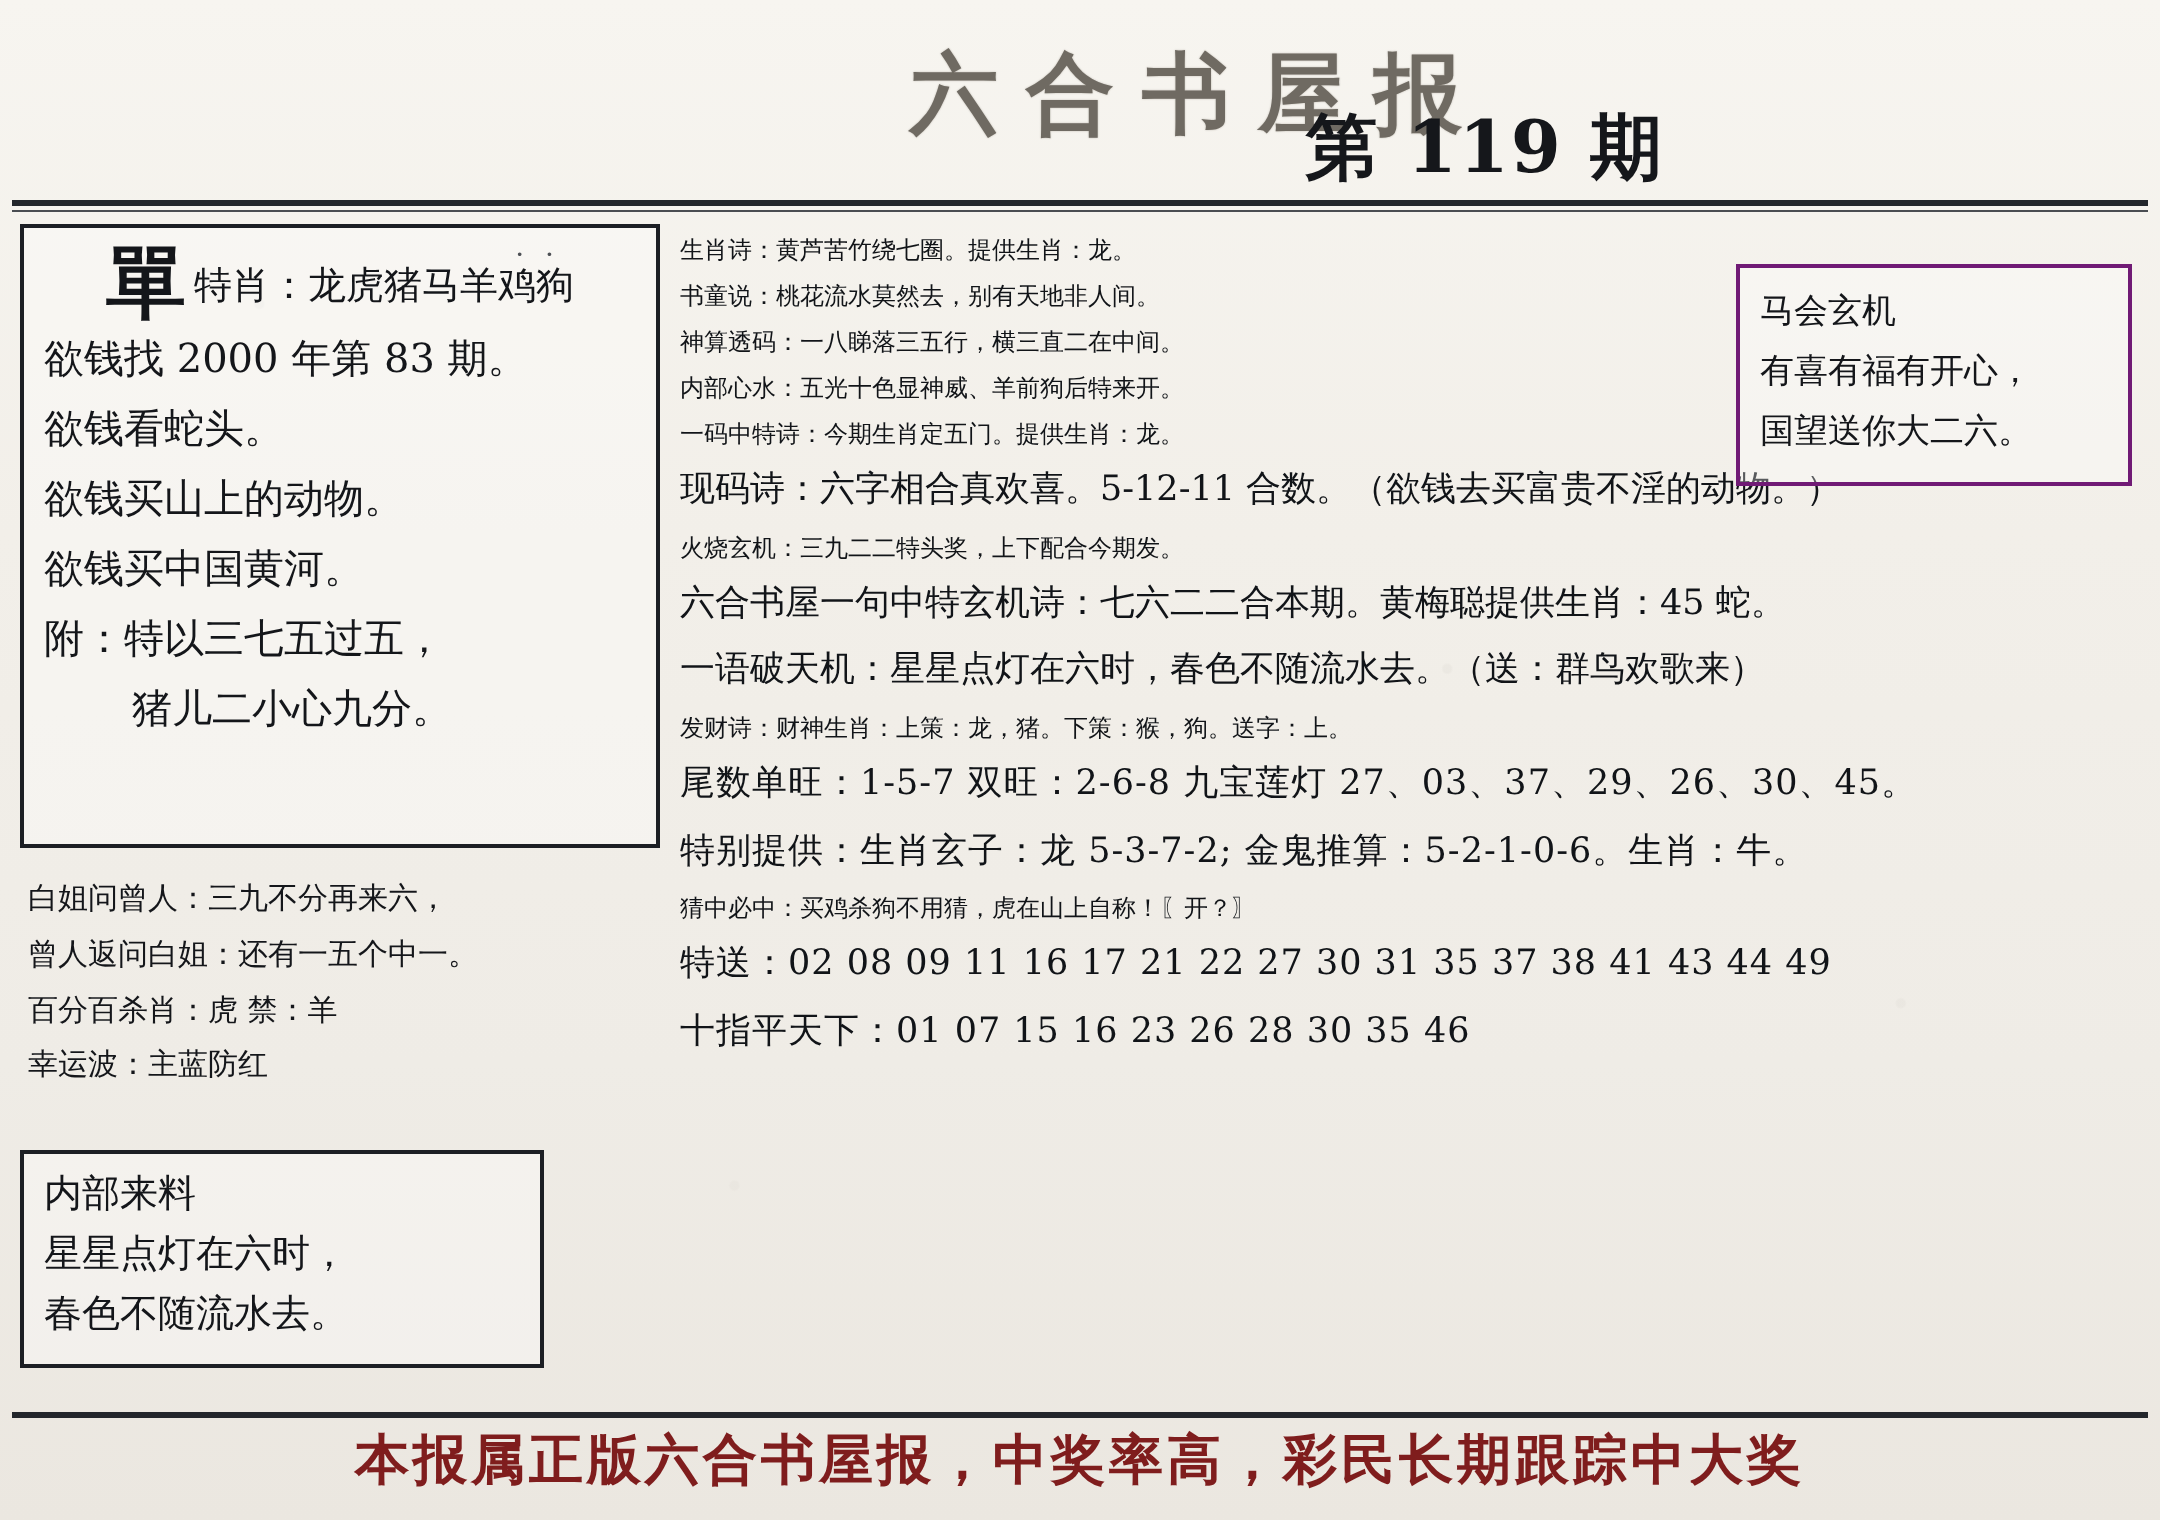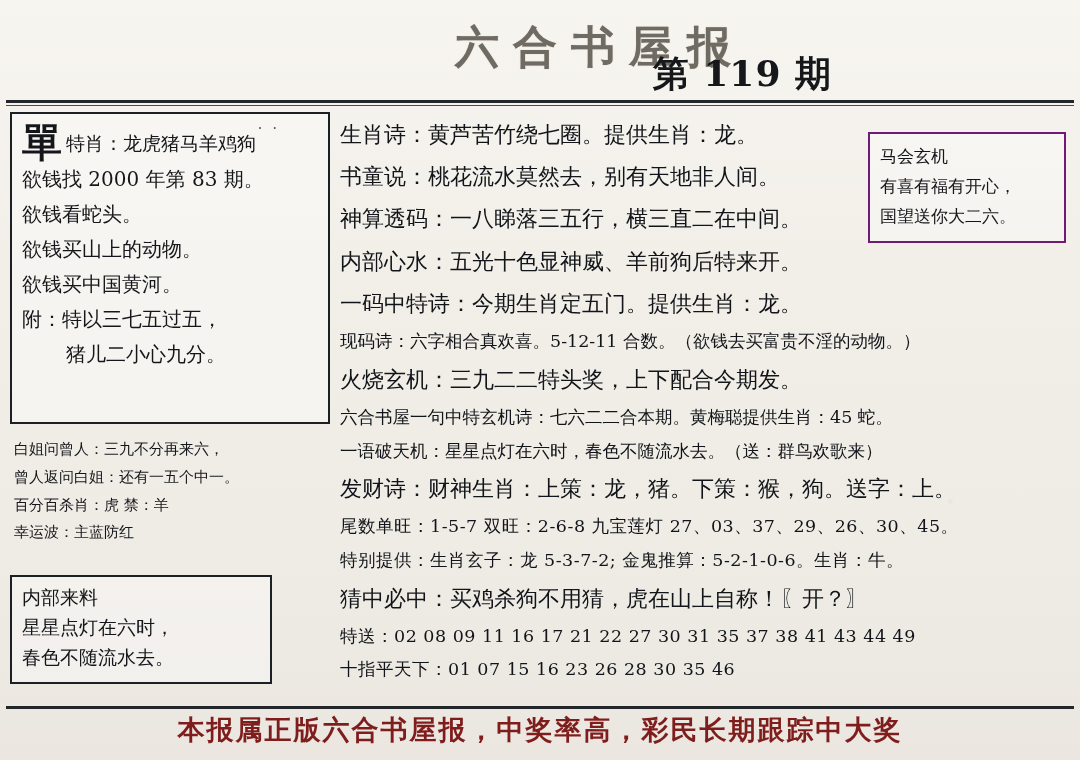--- a/index.html
+++ b/index.html
@@ -102,20 +102,21 @@
     font-weight: bold;
     line-height: 1;
     display: inline-block;
     vertical-align: -6px;
     margin-right: 4px;
   }
   .lead-line {
     font-size: 19px;
     line-height: 1.25;
     white-space: nowrap;
+    text-align: center;
   }
   .left-line {
     font-size: 20px;
     line-height: 1.75;
     white-space: nowrap;
   }
   .left-line.indent {
     padding-left: 44px;
   }
   .dots {
@@ -153,21 +154,21 @@
   }
 
   
   .center-col {
     position: absolute;
     left: 340px;
     top: 114px;
     width: 712px;
   }
   .c-line {
-    font-size: 22px;
+    font-size: 12px;
     line-height: 1.92;
     white-space: nowrap;
     color: #111418;
   }
   .c-line.small {
     font-size: 17.5px;
   }
   .nums {
     letter-spacing: .5px;
   }

